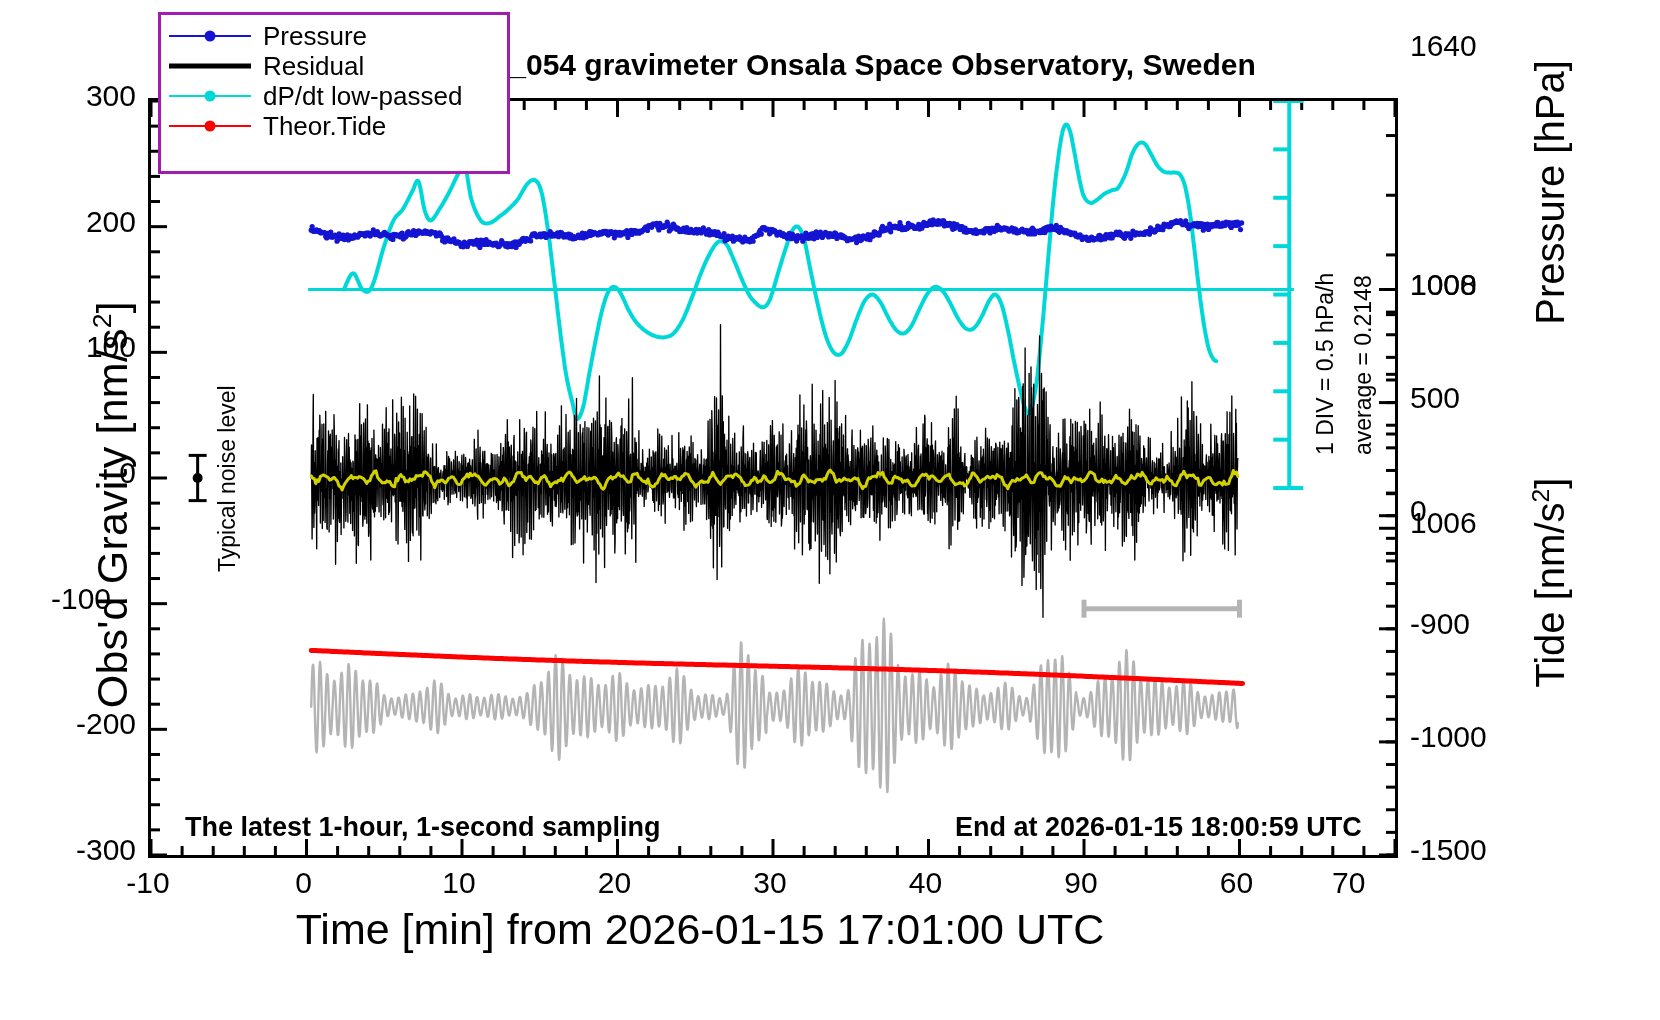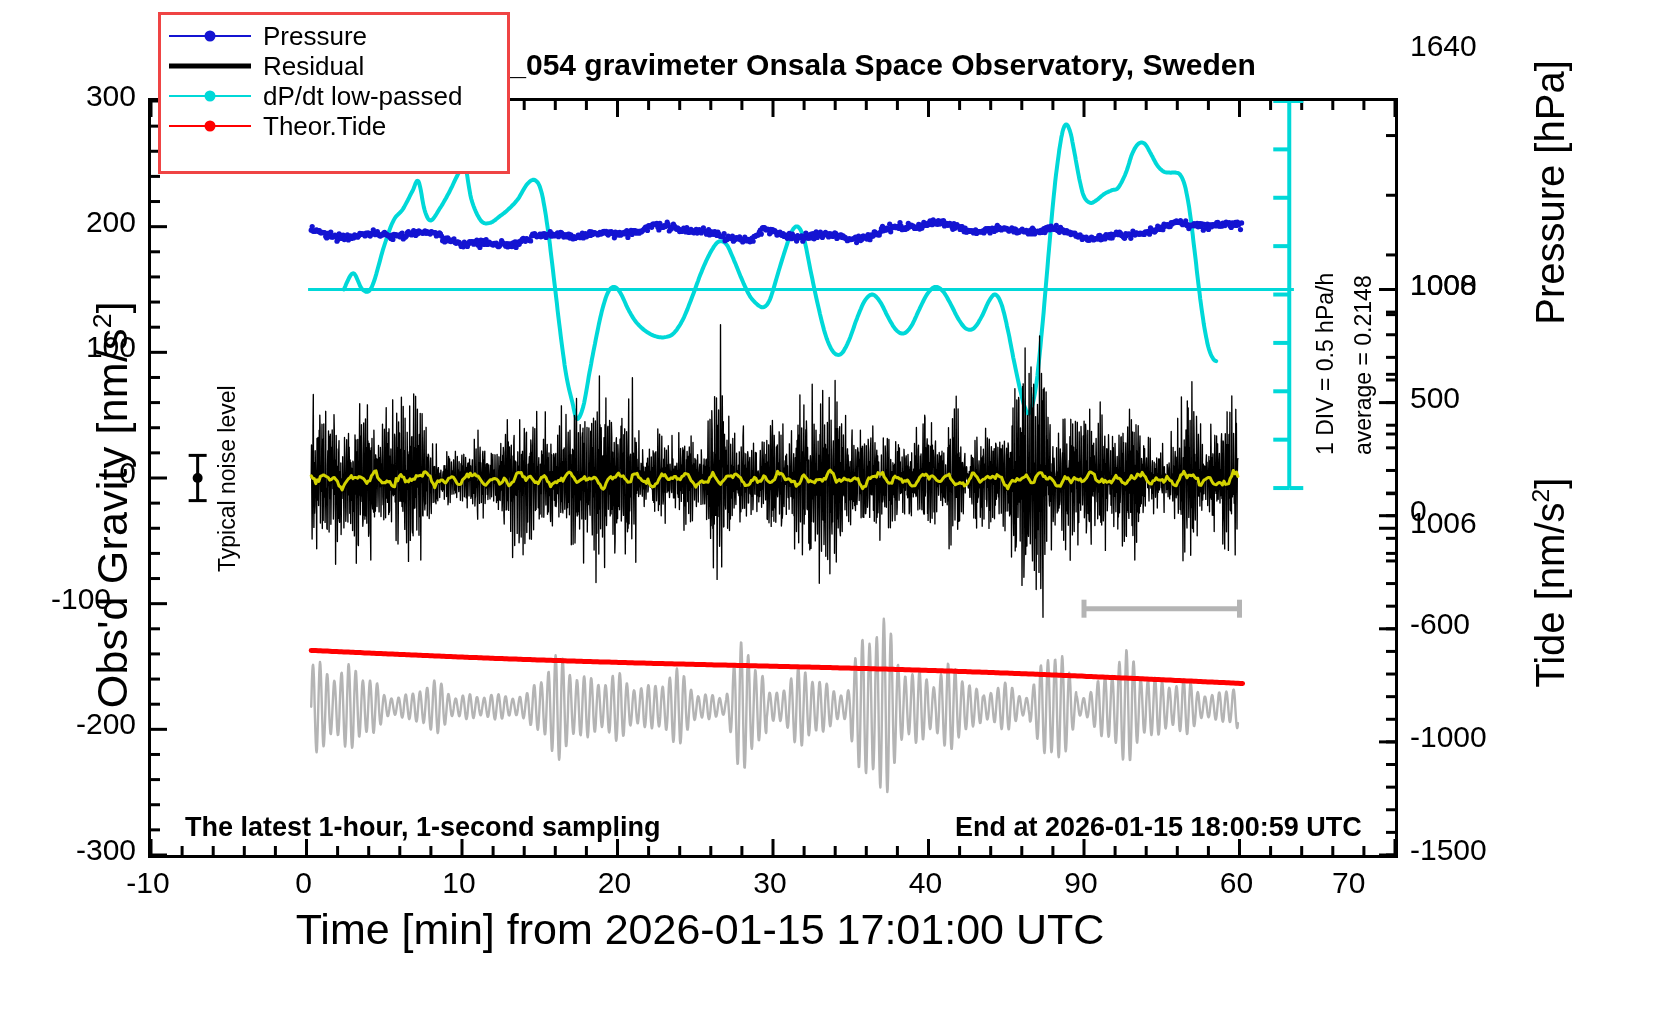--- a/index.html
+++ b/index.html
@@ -37,21 +37,21 @@
     font-size:30px;font-weight:bold;white-space:nowrap;}
 
   
   .tl{position:absolute;font-size:30px;white-space:nowrap;}
   .tl-left{text-align:right;}
   .tl-right{text-align:left;}
   .tl-bot{text-align:center;}
 
   
   #legend{position:absolute;left:158px;top:12px;width:352px;height:162px;
-    border:3px solid #ef4444;background:#fff;z-index:40;padding:6px 0 0 0;box-sizing:border-box;}
+    border:3px solid #a21caf;background:#fff;z-index:40;padding:6px 0 0 0;box-sizing:border-box;}
   .leg-row{display:flex;align-items:center;height:30px;margin:0 0 0 8px;}
   .leg-sym{width:82px;height:24px;position:relative;flex:0 0 82px;}
   .leg-line{position:absolute;left:0;top:50%;width:82px;transform:translateY(-50%);}
   .leg-dot{position:absolute;left:37px;top:50%;width:11px;height:11px;border-radius:50%;
     transform:translate(-50%,-50%);margin-left:4px;}
   .leg-lbl{font-size:26px;margin-left:12px;white-space:nowrap;}
 
   
   .foot{position:absolute;font-size:27px;font-weight:bold;white-space:nowrap;}
 
@@ -1192,21 +1192,21 @@
       <div class="tl tl-bot" style="left: 710px; top: 866px; width: 120px; text-align: center;">30</div>
       <div class="tl tl-bot" style="left: 865.5px; top: 866px; width: 120px; text-align: center;">40</div>
       <div class="tl tl-bot" style="left: 1021px; top: 866px; width: 120px; text-align: center;">90</div>
       <div class="tl tl-bot" style="left: 1176.5px; top: 866px; width: 120px; text-align: center;">60</div>
       <div class="tl tl-bot" style="left: 1332px; top: 866px; width: 120px; text-align: left;">70</div>
       <div class="tl tl-right" style="left: 1410px; top: 506.267px;">1006</div>
       <div class="tl tl-right" style="left: 1410px; top: 267.5px;">1008</div>
       <div class="tl tl-right" style="left: 1410px; top: 28.7333px;">1640</div>
       <div class="tl tl-right" style="left: 1410px; top: 833px;">-1500</div>
       <div class="tl tl-right" style="left: 1410px; top: 719.9px;">-1000</div>
-      <div class="tl tl-right" style="left: 1410px; top: 606.8px;">-600</div>
+      <div class="tl tl-right" style="left: 1410px; top: 606.8px;">-900</div>
       <div class="tl tl-right" style="left: 1410px; top: 493.7px;">0</div>
       <div class="tl tl-right" style="left: 1410px; top: 380.6px;">500</div>
       <div class="tl tl-right" style="left: 1410px; top: 267.5px;">1000</div>
     </div>
 
   <div class="noise-note" id="noisenote" style="left: 214px; top: 572px; transform: rotate(-90deg);">Typical noise level</div>
 
   <div class="rot-note" id="divnote" style="left: 1312px; top: 455px; transform: rotate(-90deg);">1 DIV = 0.5 hPa/h</div>
   <div class="rot-note" id="avgnote" style="left: 1350px; top: 455px; transform: rotate(-90deg);">average = 0.2148</div>
 

